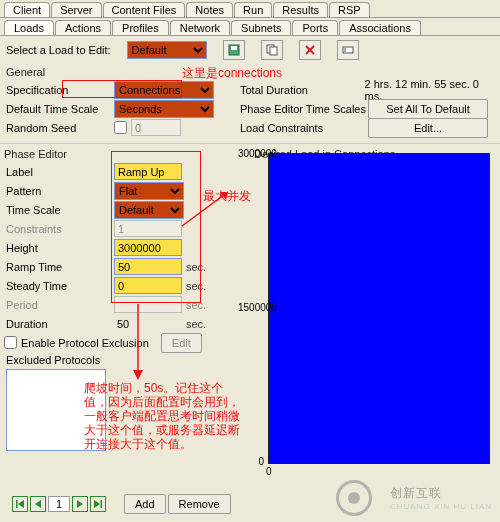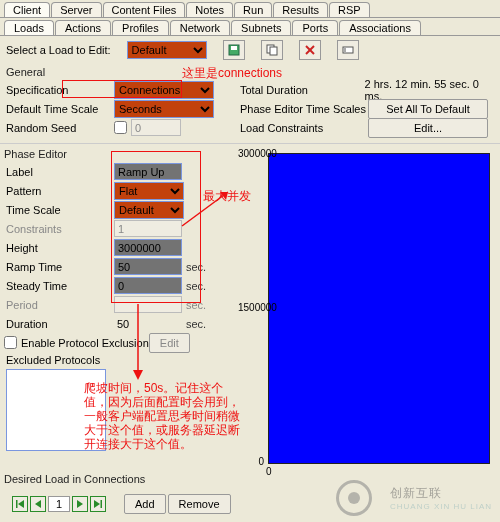--- a/index.html
+++ b/index.html
@@ -10,21 +10,21 @@
   .tabs2 .tab { padding: 1px 9px; }
   .tabrow { border-bottom: 1px solid #999; }
   .bar { display: flex; align-items: center; gap: 16px; padding: 4px 6px; }
   .sel { height: 18px; font-size: 11px; border: 1px solid #7a96df; background: #c2410c; }
   .btnicon { width: 22px; height: 20px; border: 1px solid #999; background: #efece1; display: inline-flex; align-items: center; justify-content: center; cursor: pointer; }
   .section-label { padding: 2px 6px; color: #222; }
   .main { display: flex; gap: 4px; padding: 0 4px; }
   .left { width: 230px; }
   .row { display: flex; align-items: center; height: 19px; }
   .row .lbl { width: 110px; padding-left: 2px; }
-  .inp { height: 17px; font-size: 11px; border: 1px solid #7a96df; background: #737373; padding: 0 3px; width: 68px; }
+  .inp { height: 17px; font-size: 11px; border: 1px solid #7a96df; background: #fde047; padding: 0 3px; width: 68px; }
   .inp.dis { background: #efece1; color: #888; border-color: #bbb; }
   .unit { margin-left: 4px; color: #333; }
   .chk { margin: 0 4px 0 0; }
   .btn { height: 20px; font-size: 11px; background: #efece1; border: 1px solid #999; border-radius: 2px; padding: 0 10px; cursor: pointer; text-align: center; }
   .hr { height: 1px; background: #ccc; margin: 2px 0; }
   .excl-box { width: 100px; height: 82px; background: #fff; border: 1px solid #7a96df; margin: 3px 0 0 2px; }
   .red-box { position: absolute; border: 1.5px solid #e11; pointer-events: none; }
   .red-text { position: absolute; color: #e11; font-size: 12px; line-height: 14px; pointer-events: none; }
   .arrow { position: absolute; pointer-events: none; }
   .chart { position: absolute; left: 238px; top: 148px; width: 256px; height: 330px; }
@@ -117,21 +117,21 @@
       <button class="btn" style="width:120px">Set All To Default</button>
       </div>
     <div class="row">
         <span class="lbl" style="width:130px">Load Constraints</span>
       <button class="btn" style="width:120px">Edit...</button>
       </div>
   </div>
 </div>
 <div class="hr"></div>
 
-<div style="display:flex; gap:20px; padding:0 4px;flex-direction:column;">
+<div style="display:flex; gap:20px; padding:0 4px;">
   <div style="width:230px">
     <div class="section-label" style="padding-left:0">Phase Editor</div>
     <div class="row">
         <span class="lbl">Label</span>
       <input class="inp" value="Ramp Up" style="">
       </div>
     <div class="row">
         <span class="lbl">Pattern</span>
       <select class="sel" style="width:70px"><option>Flat</option></select>
       </div>
@@ -163,21 +163,21 @@
       <span class="unit" style="color:#888">sec.</span>
       </div>
     <div class="row">
         <span class="lbl">Duration</span>
       <span style="width:68px;padding-left:3px">50</span>
       <span class="unit">sec.</span>
       </div>
     <div class="row">
       <input type="checkbox" class="chk" style="">
       <span>Enable Protocol Exclusion</span>
-      <button class="btn" style="margin-left:0;color:#888">Edit</button>
+      <button class="btn" style="margin-left:12px;color:#888">Edit</button>
     </div>
     <div style="padding:2px 0 0 2px">Excluded Protocols</div>
     <div class="excl-box"></div>
   </div>
   <div style="flex:1">
     <div class="section-label" style="padding-left:0">Desired Load in Connections</div>
   </div>
 </div>
 
 <div class="chart">

